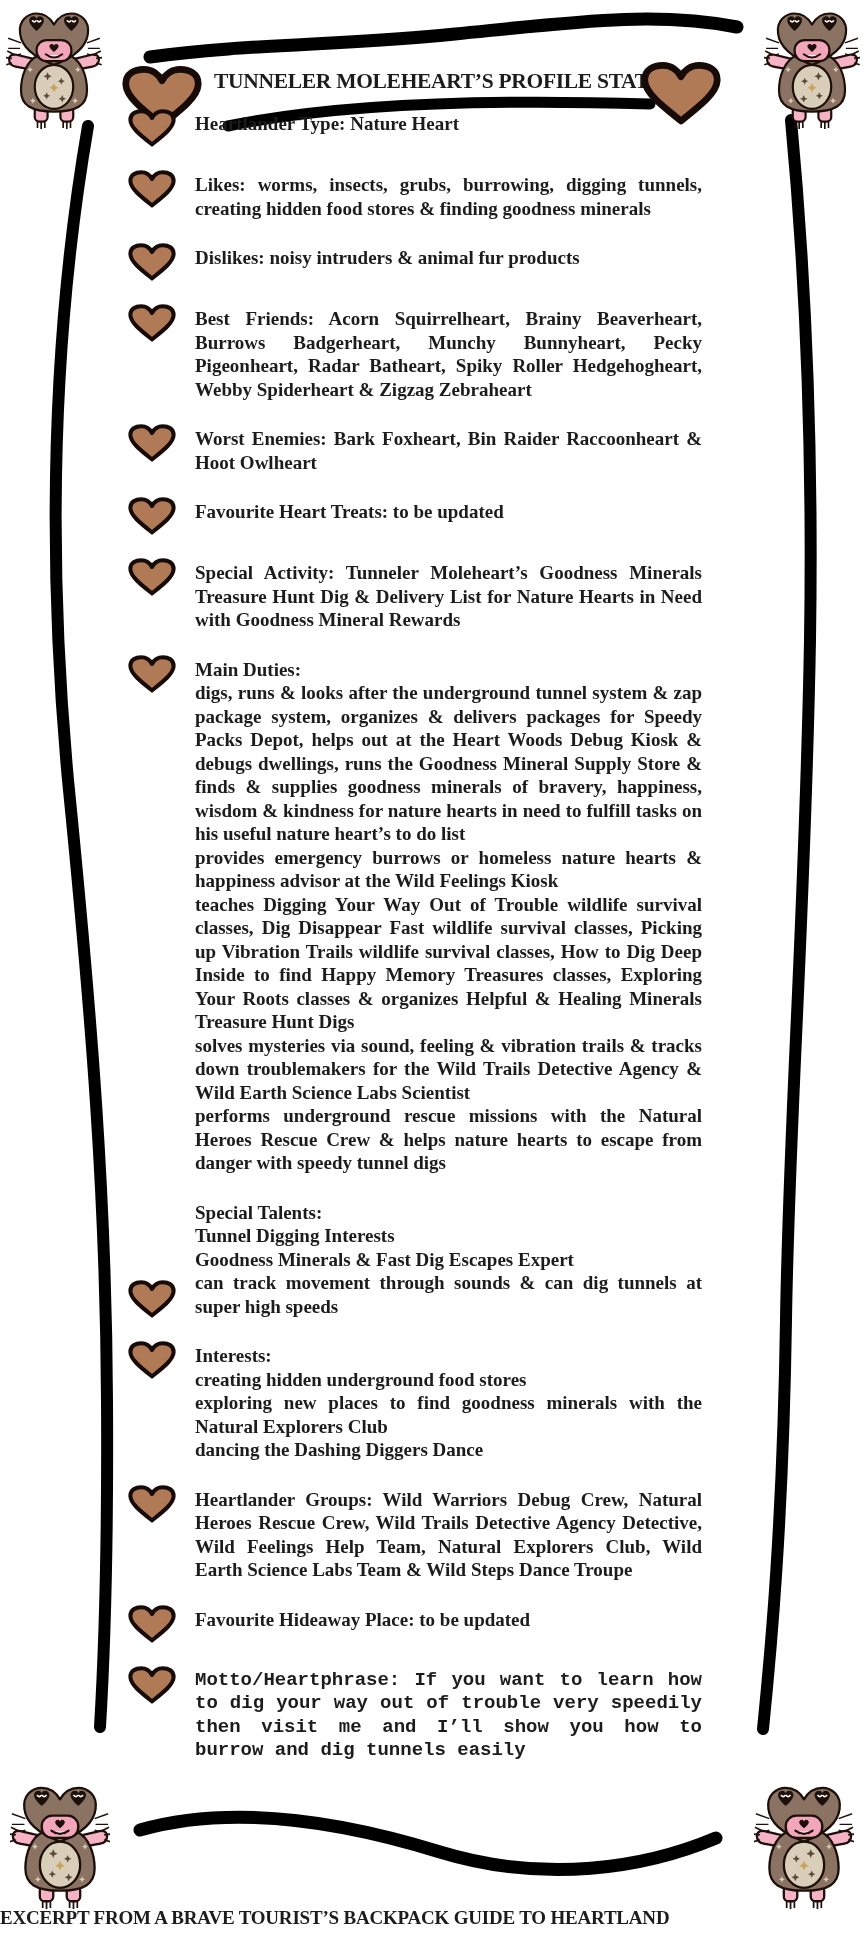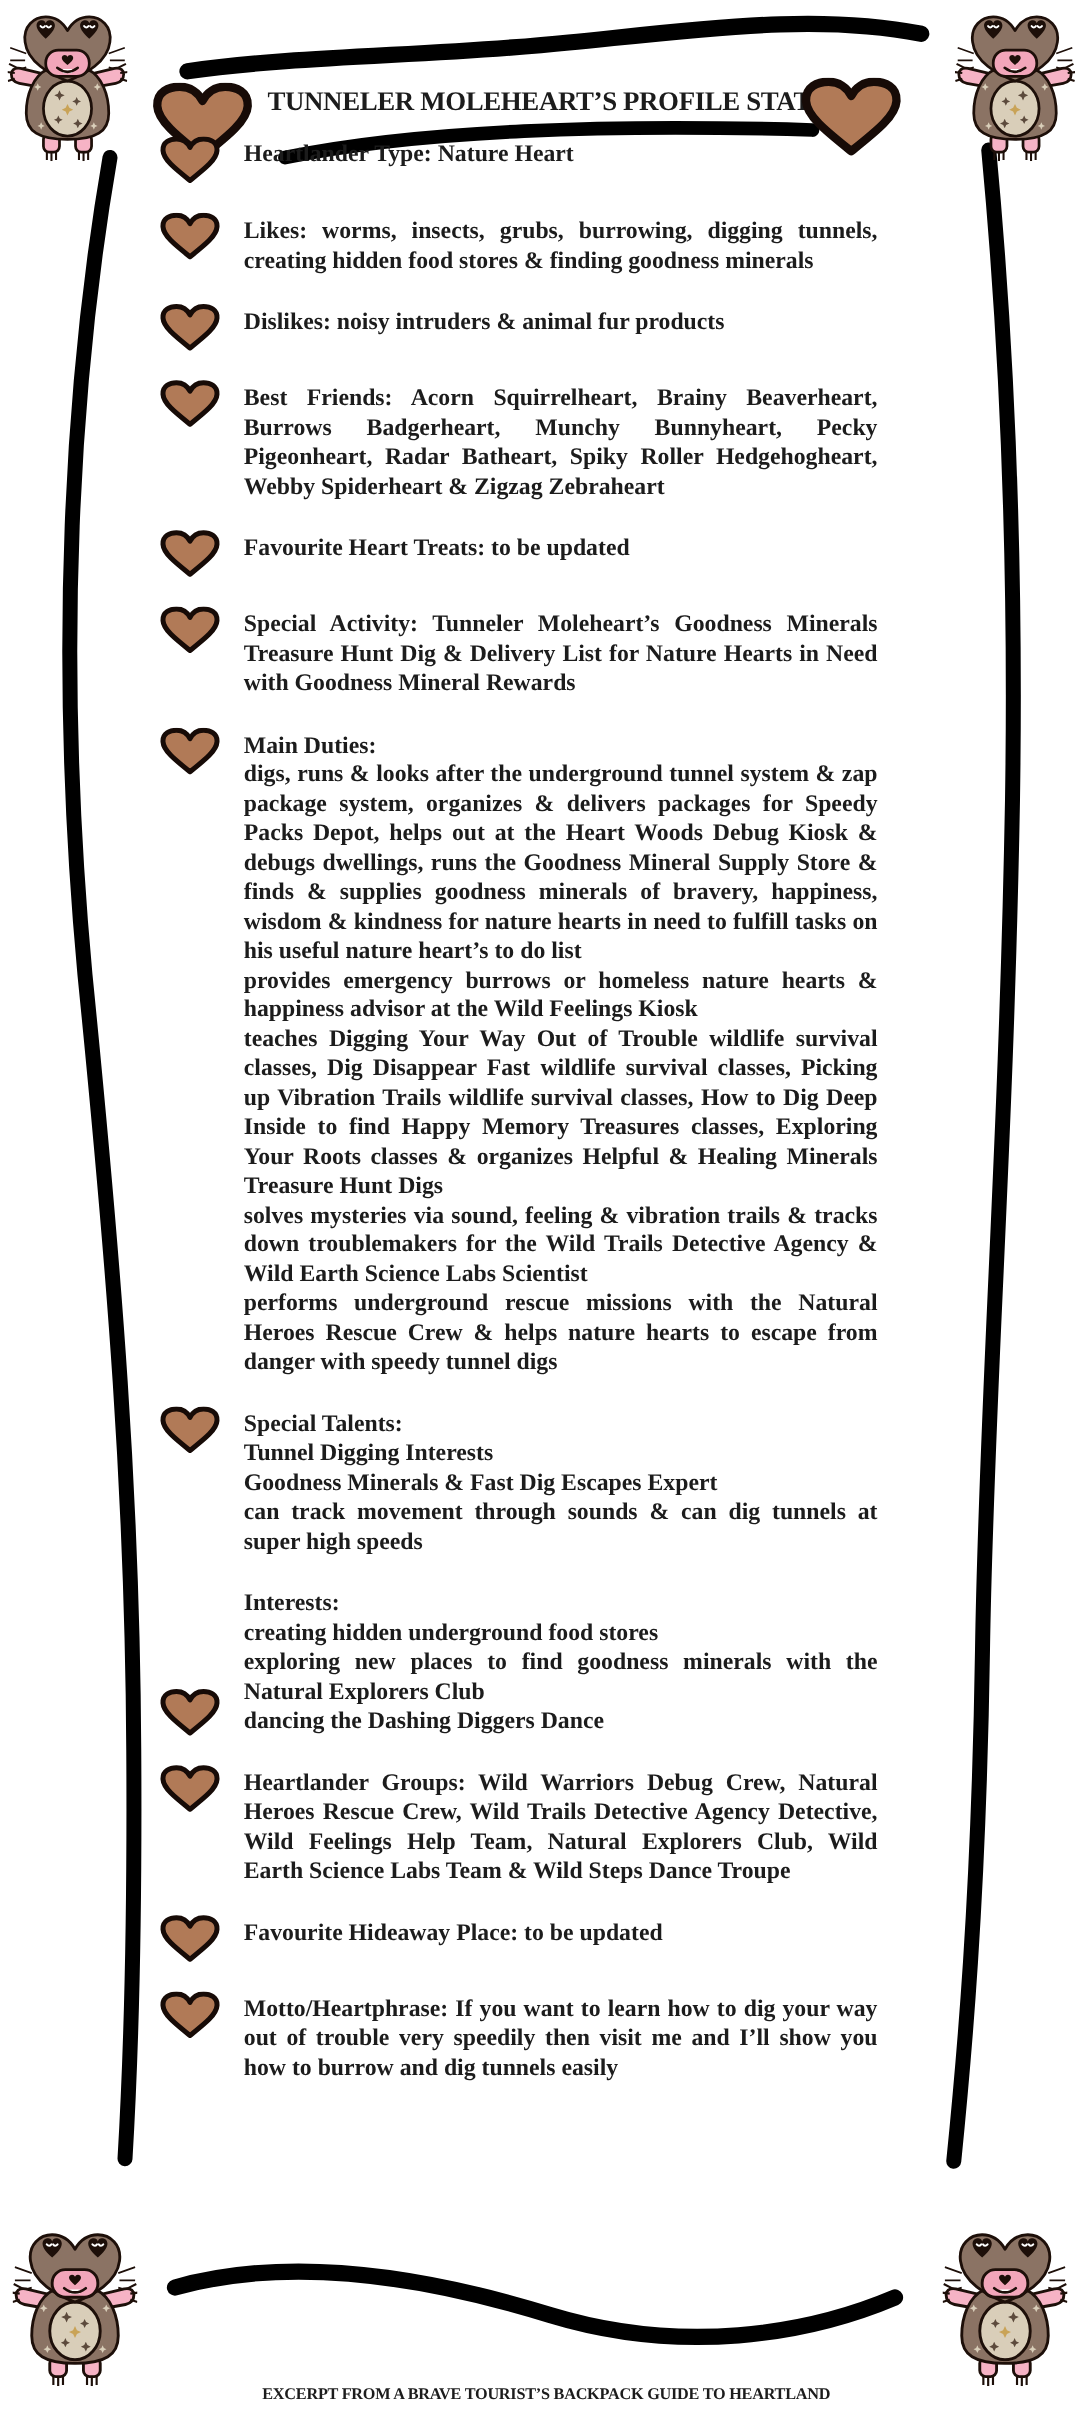--- a/index.html
+++ b/index.html
@@ -19,27 +19,27 @@
     position:absolute;top:69px;left:214px;width:420px;text-align:center;
     font-size:21.5px;font-weight:bold;letter-spacing:-0.3px;white-space:nowrap;
   }
   .big-heart{position:absolute;width:82px;height:63px;}
   #bh-left{left:121px;top:66px;}
   #bh-right{left:640px;top:62px;}
   .list{position:absolute;left:128px;top:112px;width:574px;}
   .item{display:flex;gap:19px;margin-bottom:26px;}
   .item:nth-child(8){margin-top:16px;}
   .item:nth-child(9){margin-top:4px;align-items:flex-end;}
-  .item:last-child{margin-bottom:0;}
+  .item:last-child{margin-bottom:0;font-family:Liberation Mono, monospace;}
   .bullet{width:48px;height:38px;flex:0 0 48px;margin-top:-3px;}
   .txt{width:507px;font-weight:bold;font-size:19px;line-height:23.5px;}
   .txt p{margin:0;text-align:justify;}
   .footer{
-    position:absolute;top:1907px;left:16px;width:842px;text-align:center;
-    font-size:13px;font-weight:bold;letter-spacing:-0.2px;white-space:nowrap;
+    position:absolute;top:1907px;left:0;width:842px;text-align:left;
+    font-size:19px;font-weight:bold;letter-spacing:-0.2px;white-space:nowrap;
   }
 </style>
 </head>
 <body>
 
 <svg width="0" height="0" style="position:absolute" aria-hidden="true">
   <defs>
     <symbol id="heart" viewBox="0 0 120 94">
       <path d="M60,88 C30,64 7,46 6,28 C5,11 20,5 33,5 C45,5 55,12 60,22 C65,12 75,5 87,5 C100,5 115,11 114,28 C113,46 90,64 60,88 Z" fill="var(--heart-fill,#b17a57)" stroke="var(--heart-outline,#170b07)" stroke-width="10" stroke-linejoin="round"></path>
     </symbol>
@@ -169,20 +169,28 @@
 
   <div class="item">
     <svg class="bullet">
         <use href="#heart"></use>
       </svg>
     <div class="txt">
         <p>Best Friends: Acorn Squirrelheart, Brainy Beaverheart, Burrows Badgerheart, Munchy Bunnyheart, Pecky Pigeonheart, Radar Batheart, Spiky Roller Hedgehogheart, Webby Spiderheart &amp; Zigzag Zebraheart</p>
       </div>
   </div>
 
+  <div class="item">
+    <svg class="bullet">
+        <use href="#heart"></use>
+      </svg>
+    <div class="txt">
+        <p>Worst Enemies: Bark Foxheart, Bin Raider Raccoonheart &amp; Hoot Owlheart</p>
+      </div>
+  </div>
 
   <div class="item">
     <svg class="bullet">
         <use href="#heart"></use>
       </svg>
     <div class="txt">
         <p>Favourite Heart Treats: to be updated</p>
       </div>
   </div>
 

